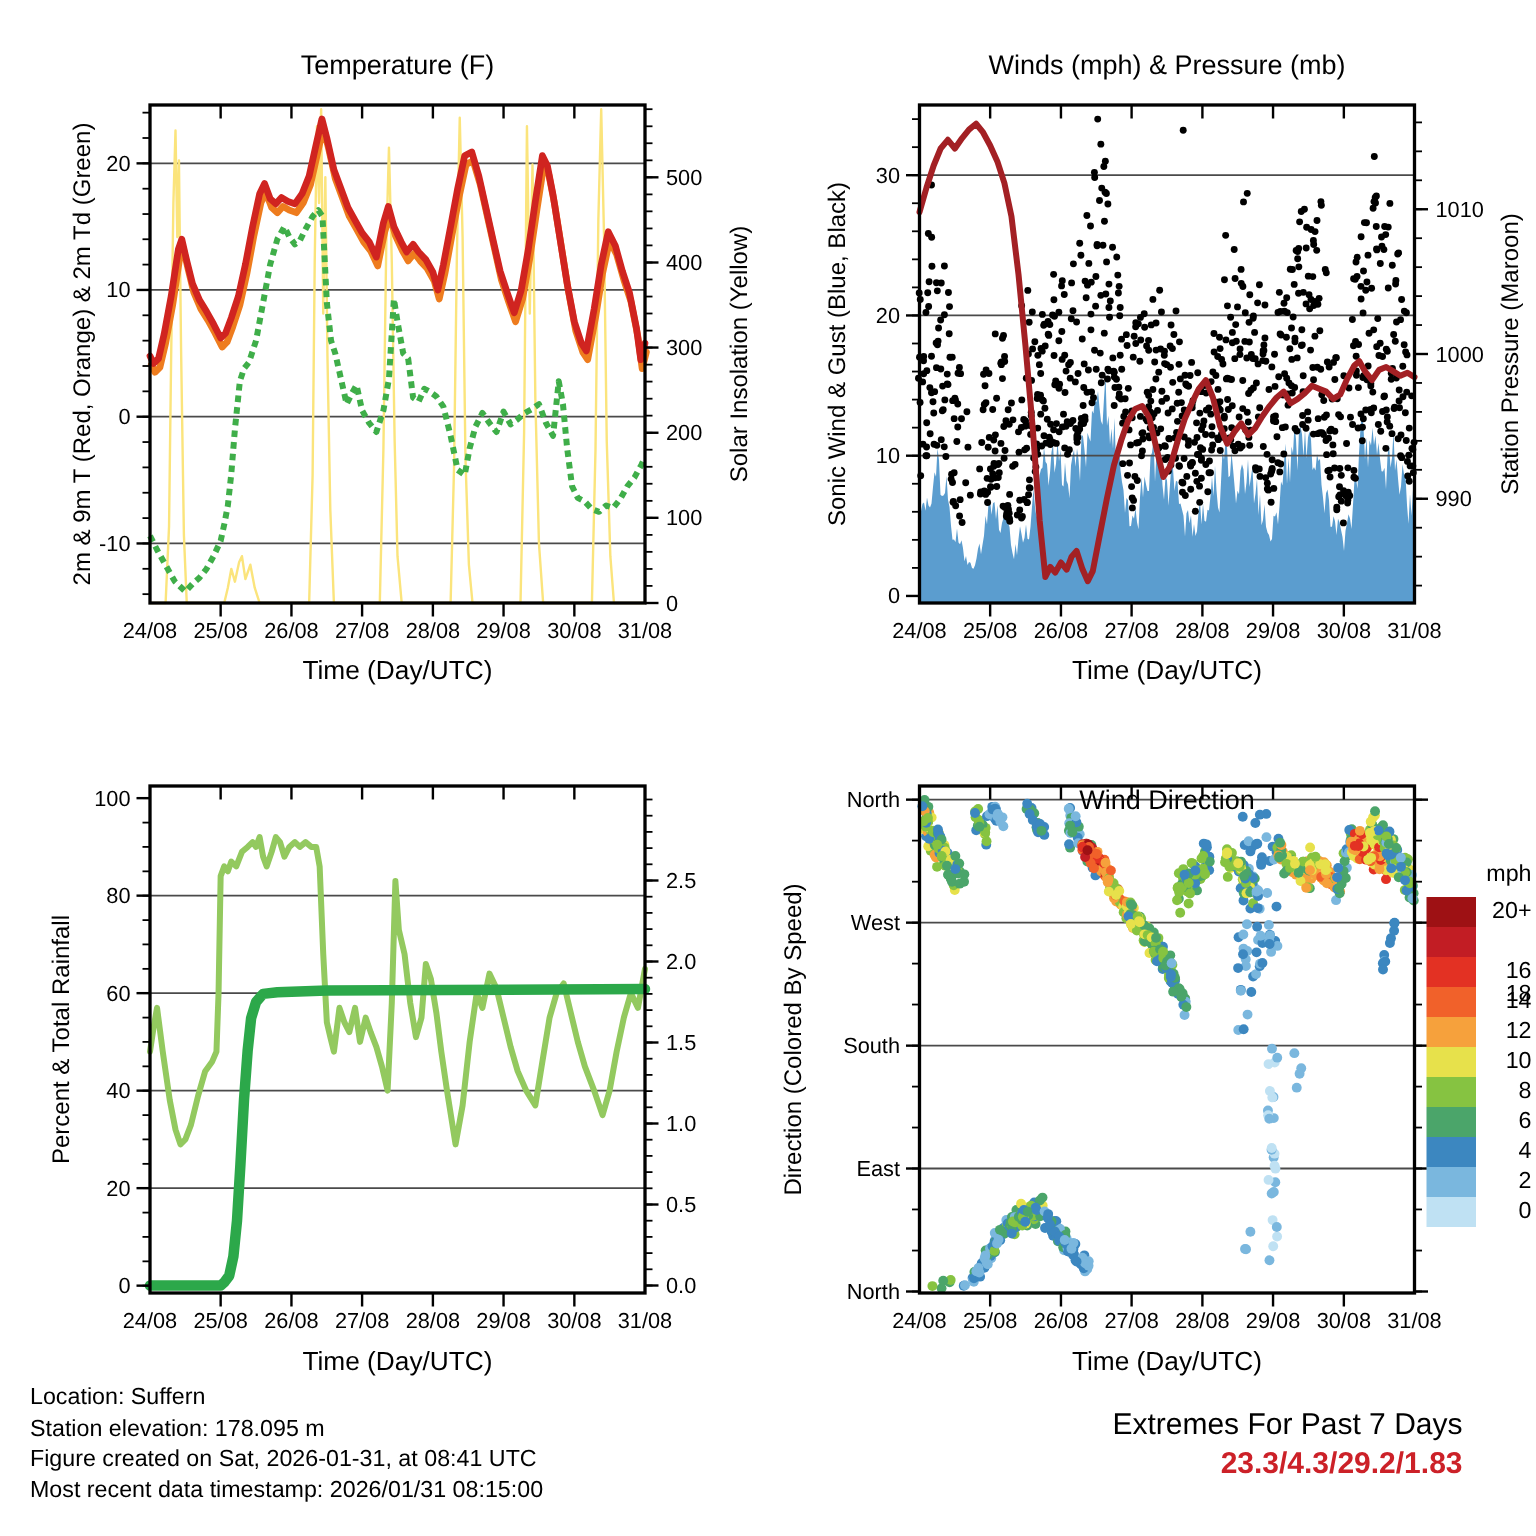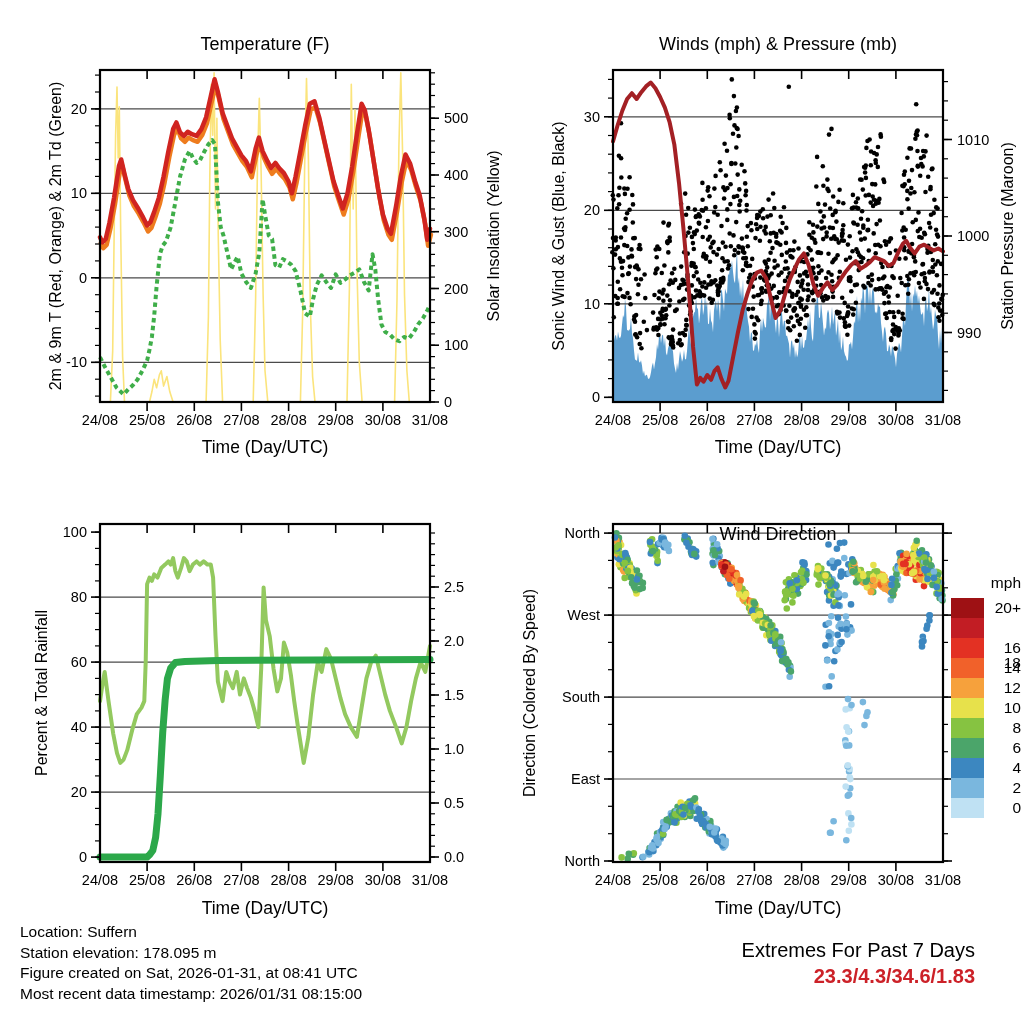--- a/index.html
+++ b/index.html
@@ -2511,15 +2511,15 @@
 
   <div class="footer">
     <div>Location: Suffern</div>
     <div>Station elevation: 178.095 m</div>
     <div>Figure created on Sat, 2026-01-31, at 08:41 UTC</div>
     <div>Most recent data timestamp: 2026/01/31 08:15:00</div>
   </div>
 
   <div id="extremes">
     <div>Extremes For Past 7 Days</div>
-    <div id="ext-3" style="color: rgb(204, 33, 40);">23.3/4.3/34.6/1.83</div>
+    <div id="ext-3" style="color: rgb(204, 33, 40);">23.3/4.3/29.2/1.83</div>
   </div>
 </div>
 
 </body></html>

